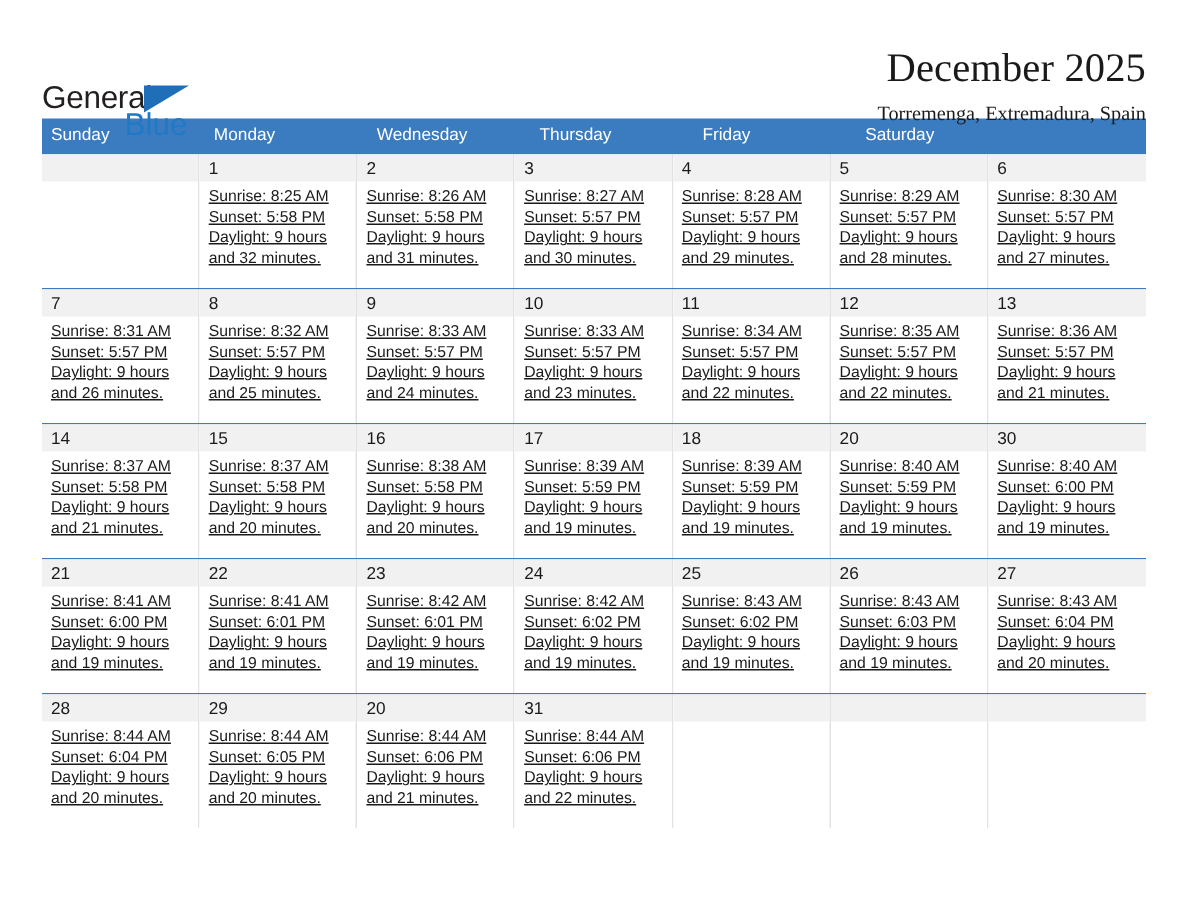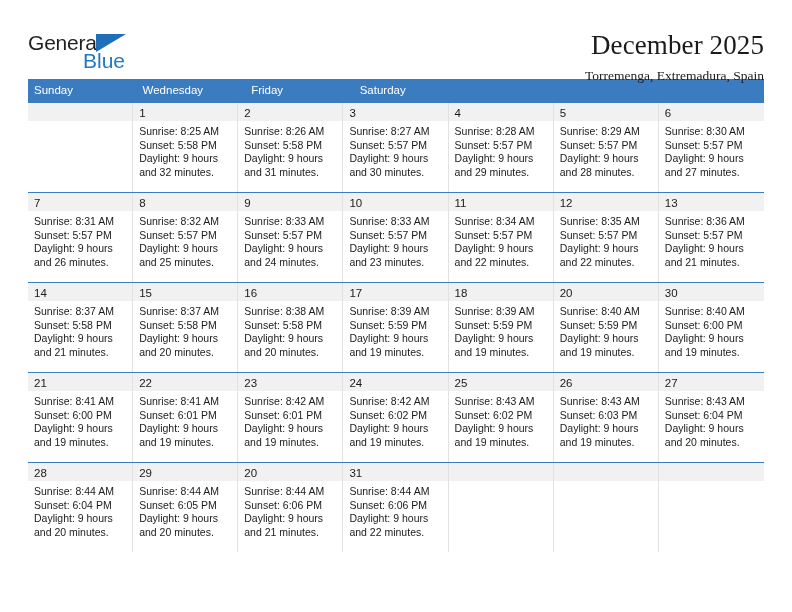--- a/index.html
+++ b/index.html
@@ -27,20 +27,21 @@
     justify-content: space-between;
     padding-top: 27px;
     height: 76px;
   }
 
   .brand {
     position: relative;
     width: 118px;
     height: 48px;
     padding-top: 5px;
+    margin-top: 23px;
   }
 
   .brand-line1 {
     font-size: 21px;
     color: #231f20;
     letter-spacing: -0.2px;
     line-height: 22px;
     display: block;
   }
 
@@ -131,20 +132,21 @@
     font-size: 11.5px;
     line-height: 18px;
     color: #1a1a1a;
   }
 
   .dayinfo {
     padding: 4px 6px 0 6px;
     font-size: 10.5px;
     line-height: 13.6px;
     color: #1a1a1a;
+    text-decoration: underline;
   }
 
   .dayinfo div { white-space: nowrap; }
 </style>
 </head>
 <body>
 
 <div class="page">
 
   <div class="header">
@@ -159,21 +161,23 @@
       <div class="cal-title">December 2025</div>
       <div class="cal-subtitle">Torremenga, Extremadura, Spain</div>
     </div>
 
   </div>
 
   <div class="calendar">
 
     <div class="weekdays">
       <div class="weekday">Sunday</div>
+      <div class="weekday">Monday</div>
       <div class="weekday">Wednesday</div>
+      <div class="weekday">Thursday</div>
       <div class="weekday">Friday</div>
       <div class="weekday">Saturday</div>
     </div>
 
     <div class="week first">
       <div class="daycell empty">
         <div class="daynum-bar"><span class="daynum"></span></div>
         <div class="dayinfo">
           <div></div>
           <div></div>

